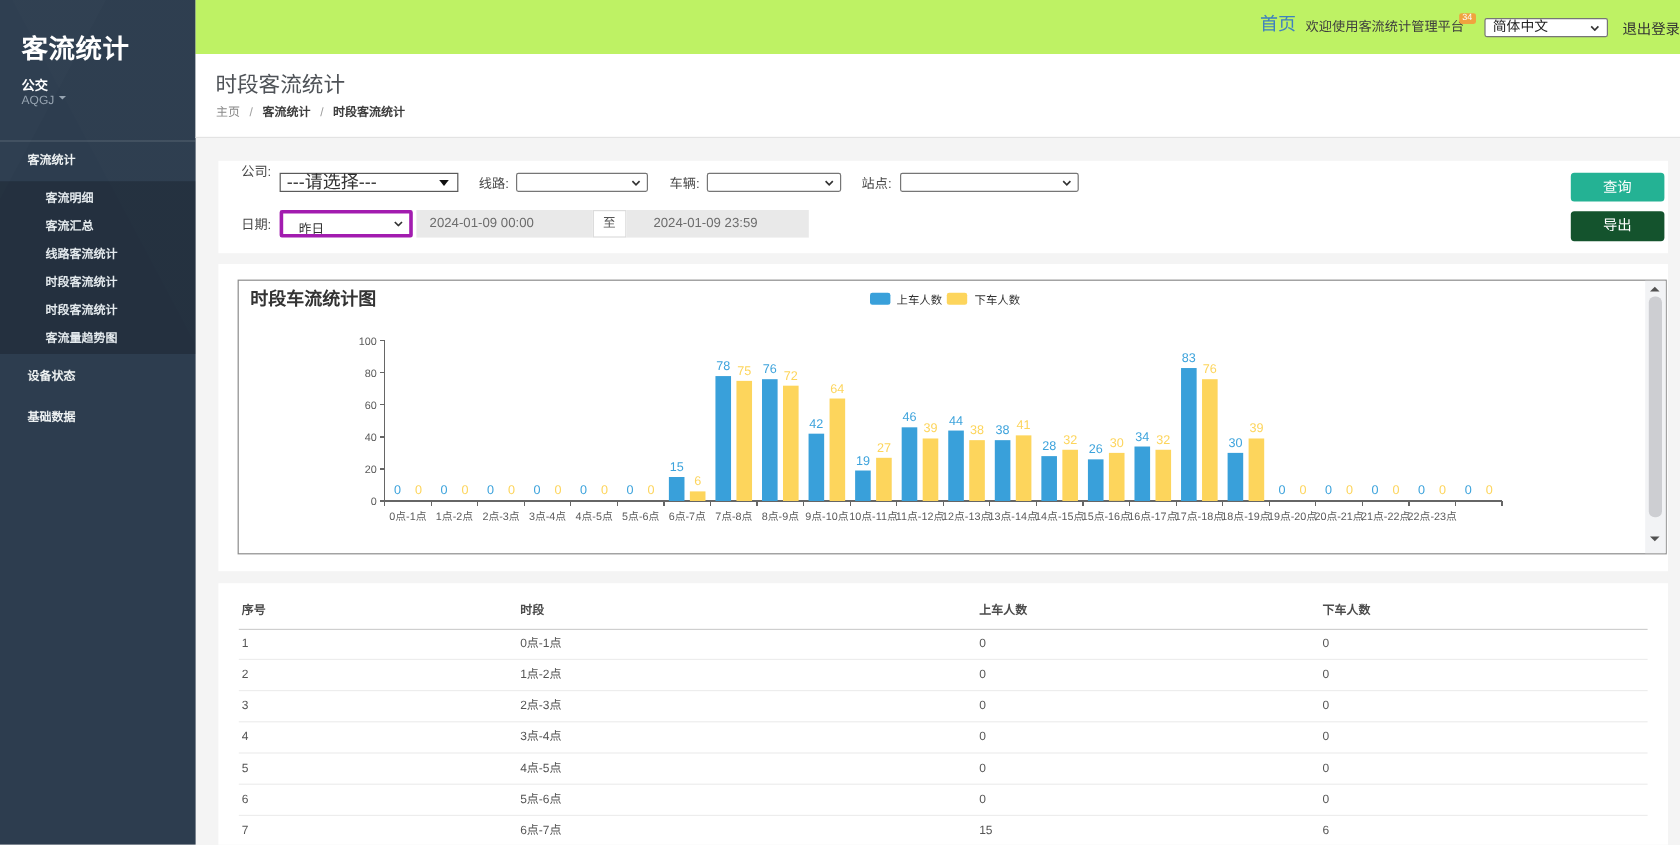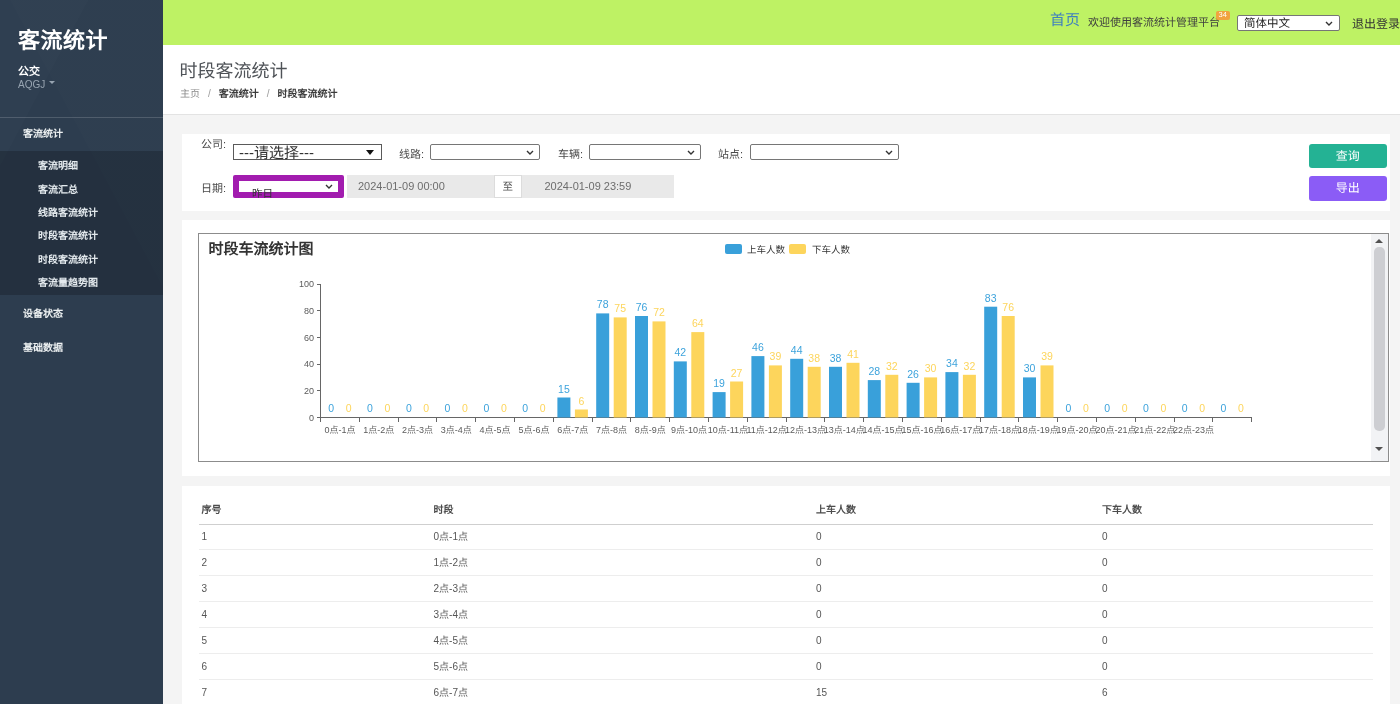--- a/index.html
+++ b/index.html
@@ -27,21 +27,21 @@
 .bc .sl{color:#9d9d9d;padding:0 8px}
 
 .panel{position:absolute;left:182px;width:1208px;background:#fff}
 
 .lb{position:absolute;font-size:11px;color:#4a4a4a;line-height:16px}
 .sel1{position:absolute;top:10.5px;height:16px;background:#fff;border:1px solid #767676;border-radius:2px}
 .sel1 svg,.sel2 svg{position:absolute;right:5px;top:50%;margin-top:-2.5px}
 .selA{position:absolute;top:10.5px;height:16px;background:#fff;border:1px solid #5a5a5a}
 .selA span{position:absolute;left:5px;top:2px;font-size:15px;color:#333;line-height:12px}
 .selA i{position:absolute;right:7px;top:4.5px;width:0;height:0;border:5px solid transparent;border-top-color:#111;border-left-width:4.5px;border-right-width:4.5px}
-.sel2{position:absolute;top:41px;height:23.5px;background:#fff;border:6px solid #a21caf;border-radius:2px}
+.sel2{position:absolute;top:41px;height:23.5px;background:#fff;border:3px solid #a21caf;border-radius:2px}
 .sel2 span{position:absolute;left:13px;top:4.5px;font-size:10.5px;color:#333}
 .din{position:absolute;top:41px;height:23.5px;background:#e9e9e9;font-size:11px;color:#6d6d6d;line-height:23.5px}
 .btn{position:absolute;left:1127px;width:77.5px;border-radius:3px;color:#fff;font-size:12px;text-align:center}
 
 #cbox{position:absolute;left:15.6px;top:12.7px;width:1191.4px;height:229px;border:1px solid #8c8c8c;background:#fff}
 #ctitle{position:absolute;left:10px;top:3px;font-size:15px;font-weight:700;color:#333}
 .lgr{position:absolute;border-radius:2px;width:17.4px;height:9.6px;top:10px}
 .lgt{position:absolute;top:8px;font-size:9.5px;color:#333}
 
 #sbar{position:absolute;right:0;top:0;width:17px;height:227px;background:#f2f3f5}
@@ -118,21 +118,21 @@
  <div class="sel2" style="left:51px;width:111px">
       <span>昨日</span>
       <svg width="8" height="5" viewBox="0 0 8 5">
         <path d="M1 1l3 3 3-3" fill="none" stroke="#333" stroke-width="1.4"></path>
       </svg>
     </div>
  <div class="din" style="left:165px;width:147px;padding-left:11px">2024-01-09 00:00</div>
  <div class="abs" style="left:312px;top:41px;width:27.5px;height:23.5px;background:#fff;border:1px solid #dcdcdc;font-size:10.5px;color:#555;text-align:center;line-height:21.5px">至</div>
  <div class="din" style="left:339.5px;width:152.5px;padding-left:23px">2024-01-09 23:59</div>
  <div class="btn" style="top:10.5px;height:24px;line-height:24px;background:#24b294">查询</div>
- <div class="btn" style="top:42.5px;height:25px;line-height:25px;background:#8b5cf6">导出</div>
+ <div class="btn" style="top:42.5px;height:25px;line-height:25px;background:#14532d">导出</div>
 </div>
 
 <div class="panel" style="top:220.3px;height:255.7px">
  <div id="cbox">
   <div style="position:relative;width:100%;height:100%">
   <svg width="1189" height="227" viewBox="0 0 1189 227" style="position:absolute;left:0;top:0;font-family:'Liberation Sans',sans-serif">
 <line x1="121.5" y1="50.0" x2="121.5" y2="183.5" stroke="#666" stroke-width="1" shape-rendering="crispEdges"></line>
 <line x1="121.5" y1="183.5" x2="1052.7" y2="183.5" stroke="#666" stroke-width="1" shape-rendering="crispEdges"></line>
 <line x1="117.5" y1="183.5" x2="121.5" y2="183.5" stroke="#666" stroke-width="1" shape-rendering="crispEdges"></line>
 <text x="115.0" y="186.8" font-size="9" fill="#5b5b5b" text-anchor="end">0</text>

